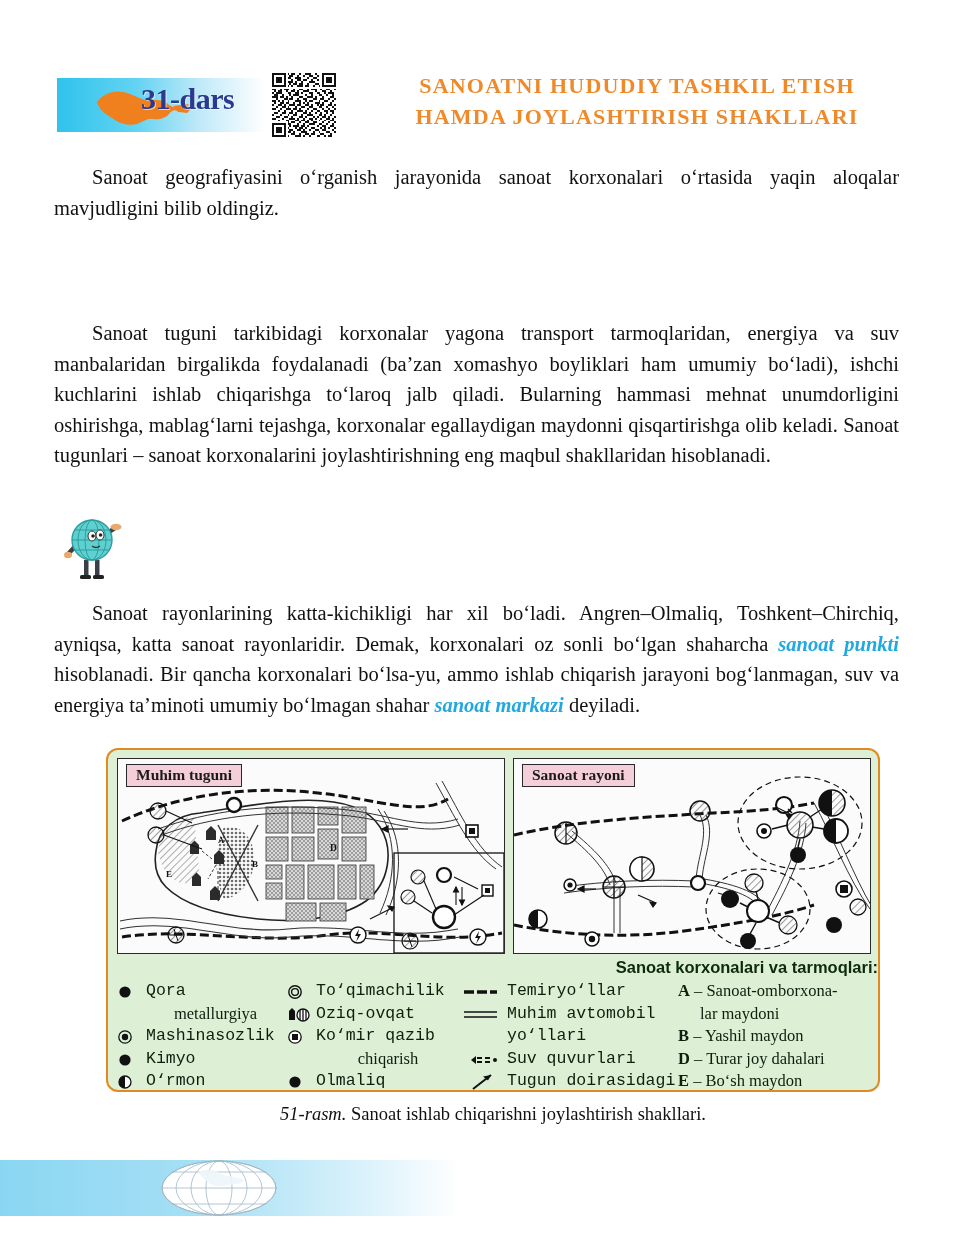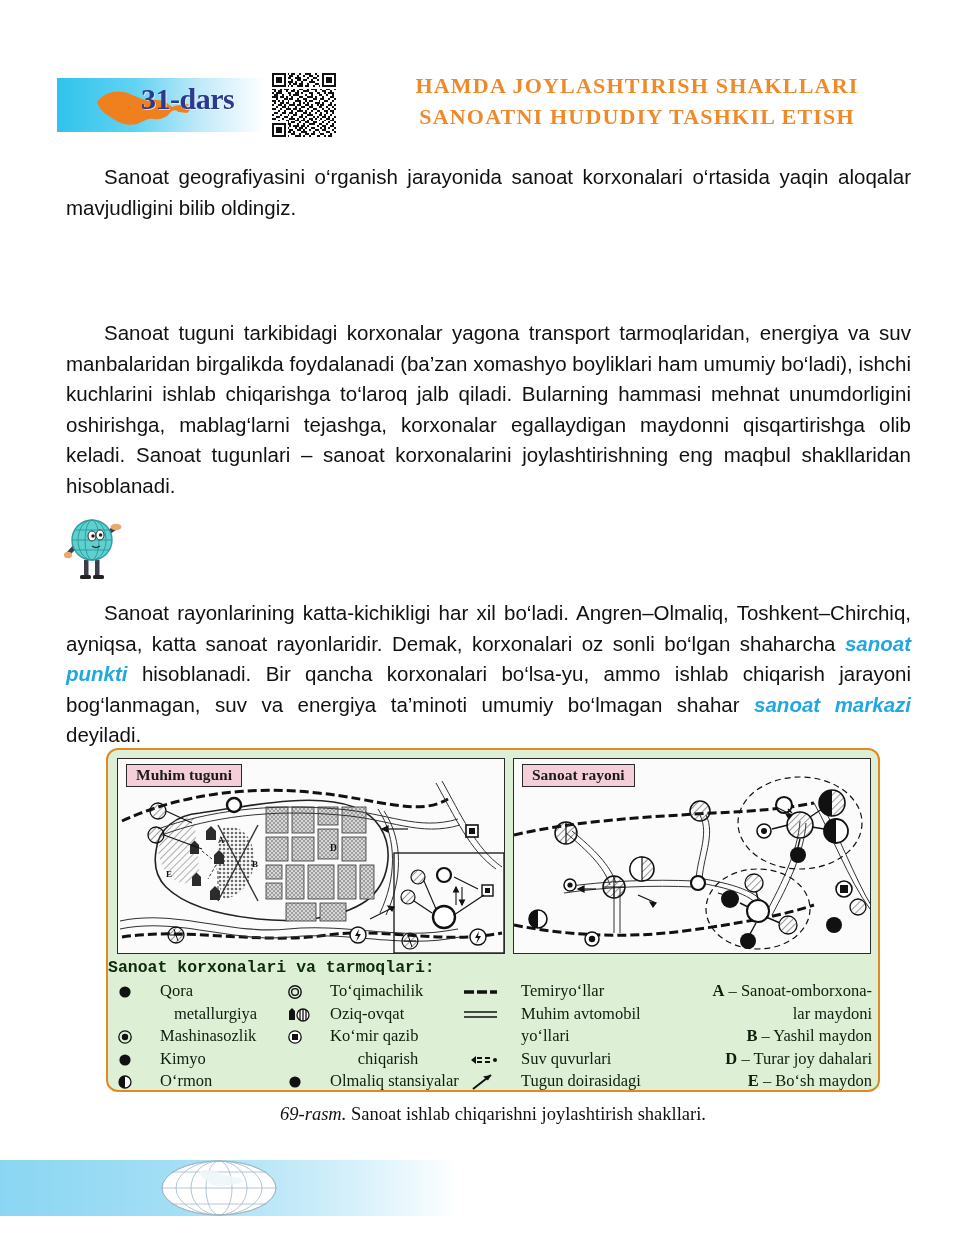--- a/index.html
+++ b/index.html
@@ -36,26 +36,26 @@
     font-weight:bold;
     font-size:22px;
     letter-spacing:1.2px;
     line-height:31px;
     font-family:"Liberation Serif", serif;
   }
 
   
   .para{
     position:absolute;
-    width:845px;left:66px;
+    width:845px;left:54px;
     font-size:20.5px;
     line-height:30.6px;
     text-align:justify;
     color:#111111;
-    font-family:Liberation Sans, sans-serif;
+    font-family:Liberation Serif, serif;
   }
   .para.indent{text-indent:38px;}
   .hl{color:#21a8e0;font-style:italic;font-weight:bold;}
 
   #para1{top:162px;}
   #para2{top:226px;}
   #para3{top:318px;}
   #para4{top:598px;}
 
   
@@ -92,42 +92,42 @@
     background:#f4cfd9;border:1.4px solid #2a2a2a;
     padding:1px 9px 2px 9px;
     font-weight:bold;font-size:15.5px;color:#1a1a1a;
     font-family:"Liberation Serif", serif;
   }
   .panel svg{position:absolute;left:0;top:0;}
 
   
   .legend-title{
     position:absolute;left:0;top:208px;width:100%;
-    text-align:left;font-weight:bold;font-size:16.5px;color:#0d2a0d;
-    font-family:Liberation Mono, monospace;
+    text-align:right;font-weight:bold;font-size:16.5px;color:#0d2a0d;
+    font-family:Liberation Sans, sans-serif;
   }
   .legend-cols{
     position:absolute;left:10px;top:230px;width:754px;height:100px;
     display:flex;
   }
   .lcol{position:relative;}
   .lcol.c1{width:170px;}
   .lcol.c2{width:175px;}
   .lcol.c3{width:215px;}
   .lcol.c4{width:194px;}
   .litem{
-    display:flex;align-items:flex-start;gap:22px;
+    display:flex;align-items:flex-start;gap:8px;
     font-size:16.5px;line-height:22.5px;color:#0d1f0d;
-    font-family:Liberation Serif, serif;
+    font-family:Liberation Mono, monospace;
     margin-bottom:0px;
   }
   .litem .mk{flex:0 0 auto;width:20px;height:22px;position:relative;}
   .litem .lb{flex:1 1 auto;}
   .cont{padding-left:25px;font-size:16.5px;line-height:22.5px;color:#0d1f0d;text-align:center;}
-  .abc{font-size:16.5px;line-height:22.5px;color:#0d1f0d;font-family:"Liberation Serif", serif;text-align:right;}
+  .abc{font-size:16.5px;line-height:22.5px;color:#0d1f0d;font-family:"Liberation Serif", serif;}
   .abc b{font-weight:bold;}
   .abc .c2l{padding-left:22px;display:block;}
 
   .caption{
     position:absolute;left:106px;top:1104px;width:774px;
     text-align:center;font-size:18.5px;color:#111;
     font-family:"Liberation Serif", serif;
   }
   .caption i{font-style:italic;}
 
@@ -421,22 +421,22 @@
           <rect x="12" y="32" width="3" height="1"></rect>
           <rect x="16" y="32" width="1" height="1"></rect>
           <rect x="19" y="32" width="1" height="1"></rect>
           <rect x="23" y="32" width="2" height="1"></rect>
           <rect x="27" y="32" width="1" height="1"></rect>
           <rect x="29" y="32" width="2" height="1"></rect>
       </g>
     </svg>
 
     <div class="title-block">
+      <div>SANOATNI HUDUDIY TASHKIL ETISH</div>
       <div>HAMDA JOYLASHTIRISH  SHAKLLARI</div>
-      <div>SANOATNI HUDUDIY TASHKIL ETISH</div>
     </div>
   </div>
 
   <div class="para indent" id="para1">
     <span>Sanoat geografiyasini o‘rganish jarayonida sanoat korxonalari o‘rtasida yaqin aloqalar mavjudligini bilib oldingiz.</span>
   </div>
 
 
   <div class="para indent" id="para3">
     <span>Sanoat tuguni tarkibidagi korxonalar yagona transport tarmoqlaridan, energiya va suv manbalaridan birgalikda foydalanadi (ba’zan xomashyo boyliklari ham umumiy bo‘ladi), ishchi kuchlarini ishlab chiqarishga to‘laroq jalb qiladi. Bularning hammasi mehnat unumdorligini oshirishga, mablag‘larni tejashga, korxonalar egallaydigan maydonni qisqartirishga olib keladi. Sanoat tugunlari – sanoat korxonalarini joylashtirishning eng maqbul shakllaridan hisoblanadi.</span>
@@ -867,21 +867,21 @@
         <div class="abc">
           <b>E</b>
           <span>–</span>
           <span>Bo‘sh maydon</span>
         </div>
       </div>
     </div>
   </div>
 
   <div class="caption">
-    <i>69-rasm.</i><span> Sanoat ishlab chiqarishni joylashtirish shakllari.</span>
+    <i>51-rasm.</i><span> Sanoat ishlab chiqarishni joylashtirish shakllari.</span>
   </div>
 
   <div class="footer-bar"></div>
   <svg class="footer-globe" viewBox="0 0 118 60">
     <ellipse cx="59" cy="30" rx="57" ry="27" fill="#ffffff" stroke="#9fb7c6" stroke-width="1"></ellipse>
     <g stroke="#9fb7c6" stroke-width=".8" fill="none">
       <ellipse cx="59" cy="30" rx="57" ry="27"></ellipse>
       <ellipse cx="59" cy="30" rx="43" ry="27"></ellipse>
       <ellipse cx="59" cy="30" rx="28" ry="27"></ellipse>
       <ellipse cx="59" cy="30" rx="13" ry="27"></ellipse>

